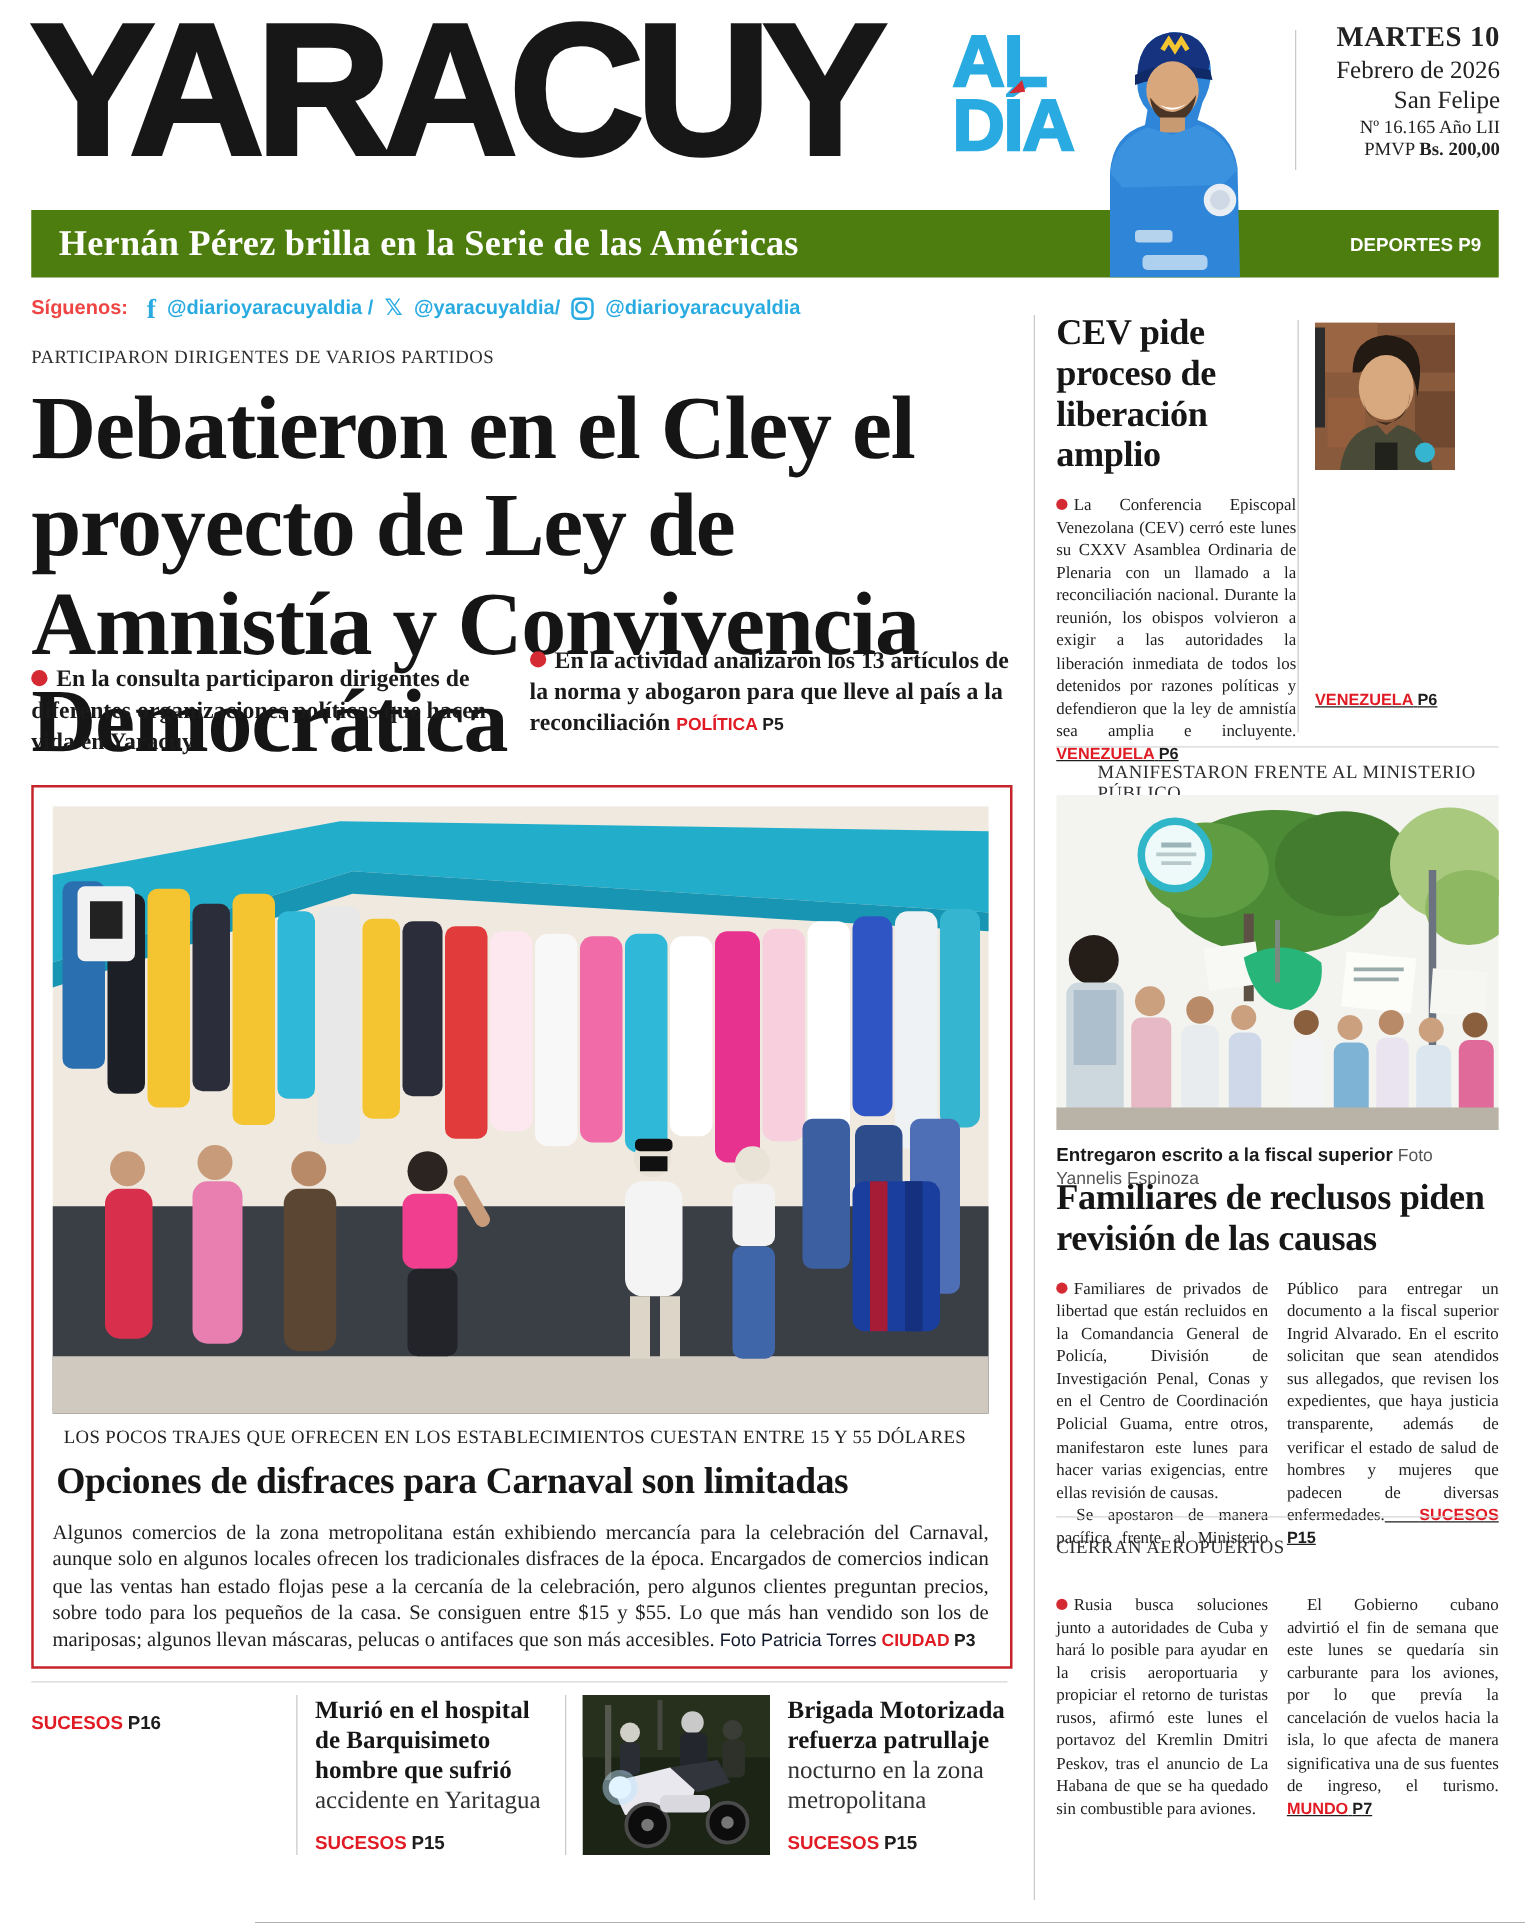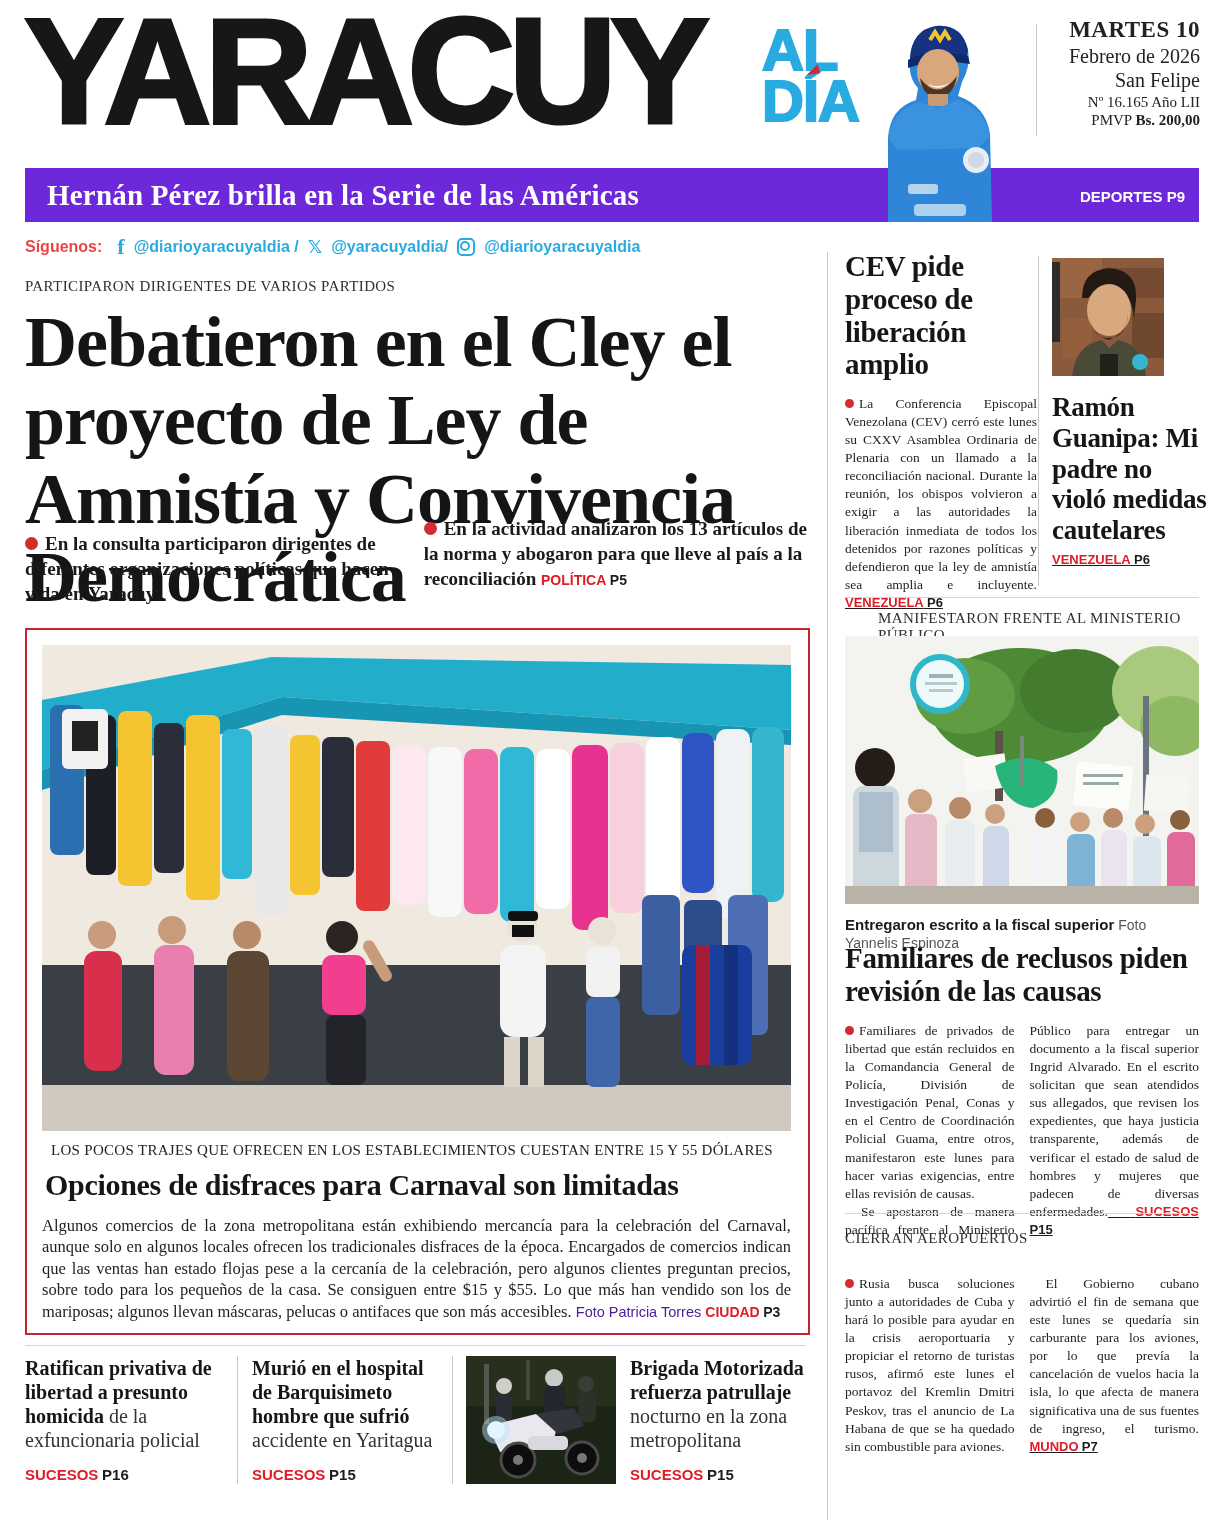--- a/index.html
+++ b/index.html
@@ -12,21 +12,21 @@
   .logo-sub{font-family:"Liberation Sans","DejaVu Sans",sans-serif;font-weight:700;font-size:58px;
             letter-spacing:-1px;color:#29abe2;-webkit-text-stroke:2px #29abe2;line-height:.88;}
   .dia-accent{width:15px;height:11px;background:#d42a33;clip-path:polygon(15% 100%,70% 0,100% 85%);transform:skewX(-12deg);}
   .dateblock{width:160px;text-align:right;color:#222;line-height:1.22;}
   .date-day{font-weight:700;font-size:23px;letter-spacing:.5px;}
   .date-month,.date-city{font-size:20px;}
   .date-ed,.date-price{font-size:15px;}
   .vrule{width:1px;background:#c9c9c9;}
   .hrule{height:1px;background:#d6d6d6;}
   
-  .banner{background:#6d28d9;color:#fff;}
+  .banner{background:#4d7c0f;color:#fff;}
   .banner-headline{font-weight:700;font-size:29px;line-height:54px;padding-left:22px;letter-spacing:.2px;}
   .banner-tag{font-family:"Liberation Sans","DejaVu Sans",sans-serif;font-weight:700;font-size:15px;color:#fff;}
   
   .social{display:flex;align-items:center;gap:9px;font-family:"Liberation Sans","DejaVu Sans",sans-serif;
           font-weight:700;font-size:16px;color:#29abe2;}
   .social .lbl{color:#ef4444;margin-right:6px;}
   .fb{font-family:"Liberation Serif",serif;font-weight:700;font-size:22px;line-height:16px;}
   .xi{font-weight:700;font-size:18px;}
   .ig{width:14px;height:14px;border:2.5px solid #29abe2;border-radius:5px;position:relative;display:inline-block;}
   .ig::after{content:"";position:absolute;width:6px;height:6px;border:2.5px solid #29abe2;border-radius:50%;top:1px;left:1px;}
@@ -39,21 +39,21 @@
   .bullets{display:flex;gap:32px;}
   .bullet{font-weight:700;font-size:19px;line-height:1.32;color:#1a1a1a;}
   .dot{display:inline-block;width:13px;height:13px;border-radius:50%;background:#d42a33;margin-right:7px;}
   .dot.sm{width:9px;height:9px;margin-right:5px;}
   .tag-inline{font-size:14px;white-space:nowrap;}
   
   .redbox{border:2px solid #c5242b;background:#fff;}
   .photo-caption{font-size:15px;letter-spacing:.3px;color:#222;}
   .carnaval-headline{font-weight:700;font-size:30px;letter-spacing:-.3px;color:#161616;}
   .carnaval-body{font-size:16.5px;line-height:1.3;text-align:justify;color:#1e1e1e;}
-  .credit{font-family:"Liberation Sans","DejaVu Sans",sans-serif;font-size:14.5px;color:#4c1d95;font-weight:400;}
+  .credit{font-family:"Liberation Sans","DejaVu Sans",sans-serif;font-size:14.5px;color:#0f172a;font-weight:400;}
   
   .rc-headline-lg{font-weight:700;font-size:29px;line-height:1.13;letter-spacing:-.3px;color:#161616;}
   .rc-headline-md{font-weight:700;font-size:27px;line-height:1.14;letter-spacing:-.3px;color:#161616;}
   .rc-body{font-size:13.5px;line-height:1.34;text-align:justify;color:#1e1e1e;}
   .rc-body p{margin:0;}
   .rc-body p+p{text-indent:16px;}
   .cols2{column-count:2;column-gap:15px;}
   .cap-b{font-family:"Liberation Sans","DejaVu Sans",sans-serif;font-weight:700;font-size:15px;color:#1a1a1a;}
   .cap-c{font-family:"Liberation Sans","DejaVu Sans",sans-serif;font-size:14px;color:#555;}
   .tag-sm{font-size:13px;text-decoration:underline;}
@@ -207,21 +207,20 @@
       <span class="credit"> <span>Foto Patricia Torres</span> </span>
       <span class="tag-inline"> <span class="sec">CIUDAD</span> <span class="pg">P3</span></span>
     </div>
   </div>
 
   <div class="abs hrule" style="left:25px;top:1345px;width:781px;"></div>
   <div class="abs vrule" style="left:237px;top:1356px;height:128px;"></div>
   <div class="abs vrule" style="left:452px;top:1356px;height:128px;"></div>
 
   <div class="abs" style="left:25px;top:1356px;width:196px;">
-    <div class="brief-h"><span class="b">Ratifican privativa de libertad a presunto homicida</span><span class="n"> de la exfuncionaria policial</span></div>
     <div class="brief-tag"><span class="sec">SUCESOS</span> <span class="pg">P16</span></div>
   </div>
 
   <div class="abs" style="left:252px;top:1356px;width:190px;">
     <div class="brief-h"><span class="b">Murió en el hospital de Barquisimeto hombre que sufrió</span><span class="n"> accidente en Yaritagua</span></div>
     <div class="brief-tag"><span class="sec">SUCESOS</span> <span class="pg">P15</span></div>
   </div>
 
   <div class="abs" style="left:466px;top:1356px;">
     <svg width="150" height="128" viewBox="0 0 150 128">
@@ -270,21 +269,20 @@
       <rect x="80" y="55" width="32" height="45" fill="#5f3c26" opacity="0.6"></rect>
       <rect x="0" y="4" width="8" height="80" fill="#2c2c2c"></rect>
       <path d="M30 40 Q30 12 57 10 Q86 12 84 42 L82 60 Q80 40 70 34 Q50 28 36 40 Z" fill="#241a14"></path>
       <ellipse cx="57" cy="52" rx="22" ry="26" fill="#d8a87e"></ellipse>
       <path d="M38 58 Q40 80 57 80 Q74 80 76 56 Q76 74 57 82 Q40 78 38 58Z" fill="#3a2a1f"></path>
       <path d="M20 118 Q24 86 50 82 L57 90 L66 82 Q90 86 94 118 Z" fill="#4a4a38"></path>
       <rect x="48" y="96" width="18" height="22" fill="#22221c"></rect>
       <circle cx="88" cy="104" r="8" fill="#35b5cf"></circle>
     </svg>
   </div>
-  <div class="abs rc-headline-md" style="left:1052px;top:392px;width:155px;">Ramón Guanipa: Mi padre no violó medidas cautelares</div>
   <div class="abs tag-sm" style="left:1052px;top:552px;">
     <span class="sec">VENEZUELA</span>
     <span class="pg">P6</span>
   </div>
 
   <div class="abs hrule" style="left:845px;top:597px;width:354px;"></div>
 
   <div class="abs kicker" style="left:878px;top:610px;">MANIFESTARON FRENTE AL MINISTERIO PÚBLICO</div>
   <div class="abs" style="left:845px;top:636px;">
     <svg width="354" height="268" viewBox="0 0 354 268">

